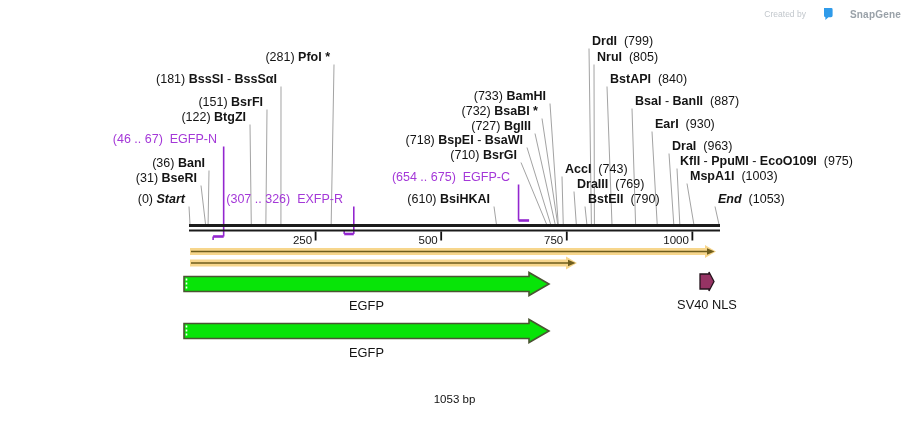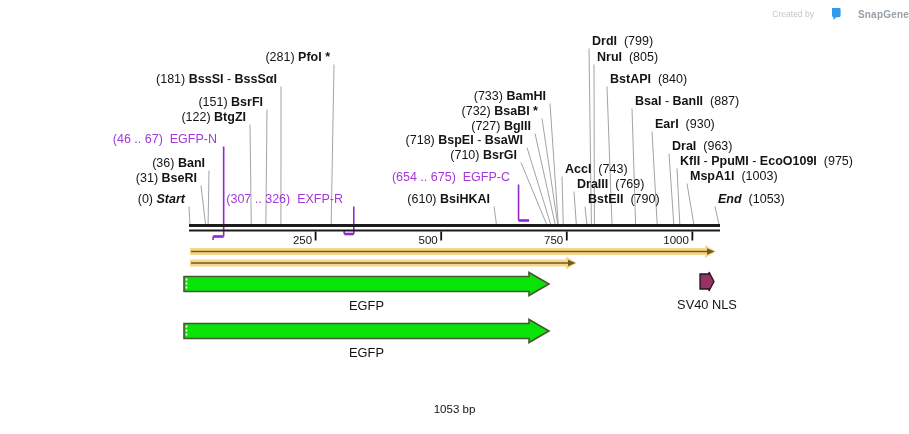--- a/index.html
+++ b/index.html
@@ -1,26 +1,26 @@
 <!DOCTYPE html>
 <html><head>
 <meta charset="utf-8">
 <style>
   html,body{margin:0;padding:0;background:#fff;}
   .canvas{position:relative;width:909px;height:434px;background:#ffffff;overflow:hidden;
           font-family:"Liberation Sans","DejaVu Sans",sans-serif;}
   #map{position:absolute;left:0;top:0;}
   #map text{font-family:"Liberation Sans","DejaVu Sans",sans-serif;fill:#141414;}
-  .watermark{position:absolute;top:7px;right:0;display:flex;align-items:center;gap:16px;}
+  .watermark{position:absolute;top:7px;right:8px;display:flex;align-items:center;gap:16px;}
   .watermark .created-by{font-size:8.5px;color:#c2c7cc;}
   .watermark .brand{font-size:10px;color:#99a1a8;font-weight:600;letter-spacing:.2px;}
   .wm-icon{display:block;}
   .footer{position:absolute;left:0;top:392px;width:100%;text-align:center;color:#111;}
   .footer .title{font-size:17px;font-weight:700;}
-  .footer .bp{font-size:11.5px;margin-top:11px;}
+  .footer .bp{font-size:11.5px;margin-top:1px;}
 </style>
 </head>
 <body>
 
 <div class="canvas">
 
   <svg id="map" width="909" height="434" viewBox="0 0 909 434">
       <line x1="189" y1="206.5" x2="190" y2="224.5" stroke="#a3a3a3" stroke-width="1"></line>
       <line x1="201" y1="185.5" x2="205.5735992402659" y2="224.5" stroke="#a3a3a3" stroke-width="1"></line>
       <line x1="209" y1="170.5" x2="208.0854700854701" y2="224.5" stroke="#a3a3a3" stroke-width="1"></line>

